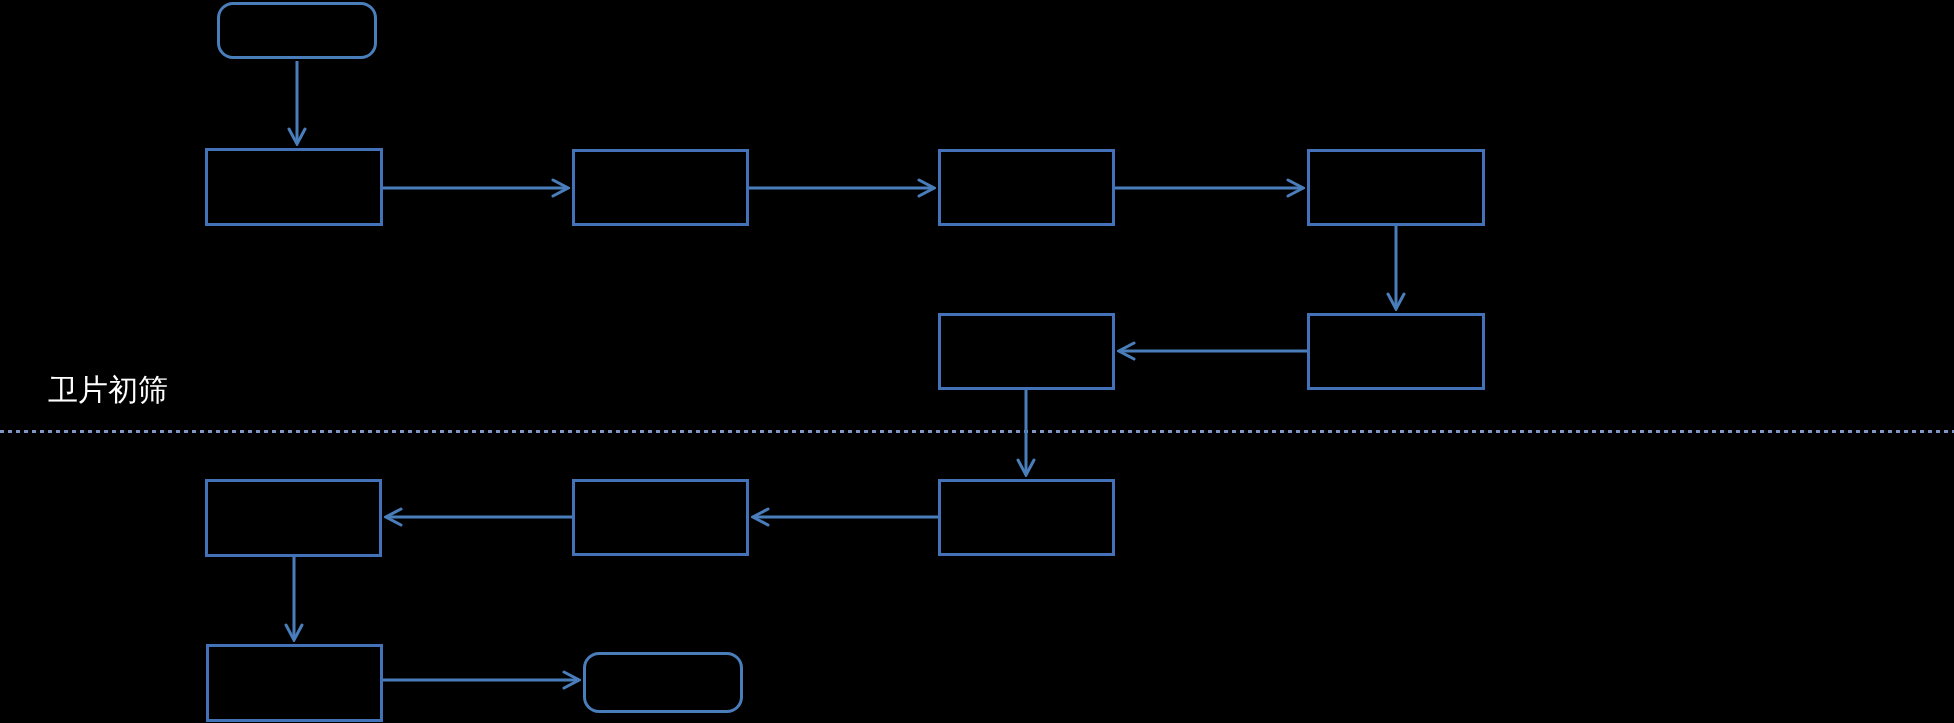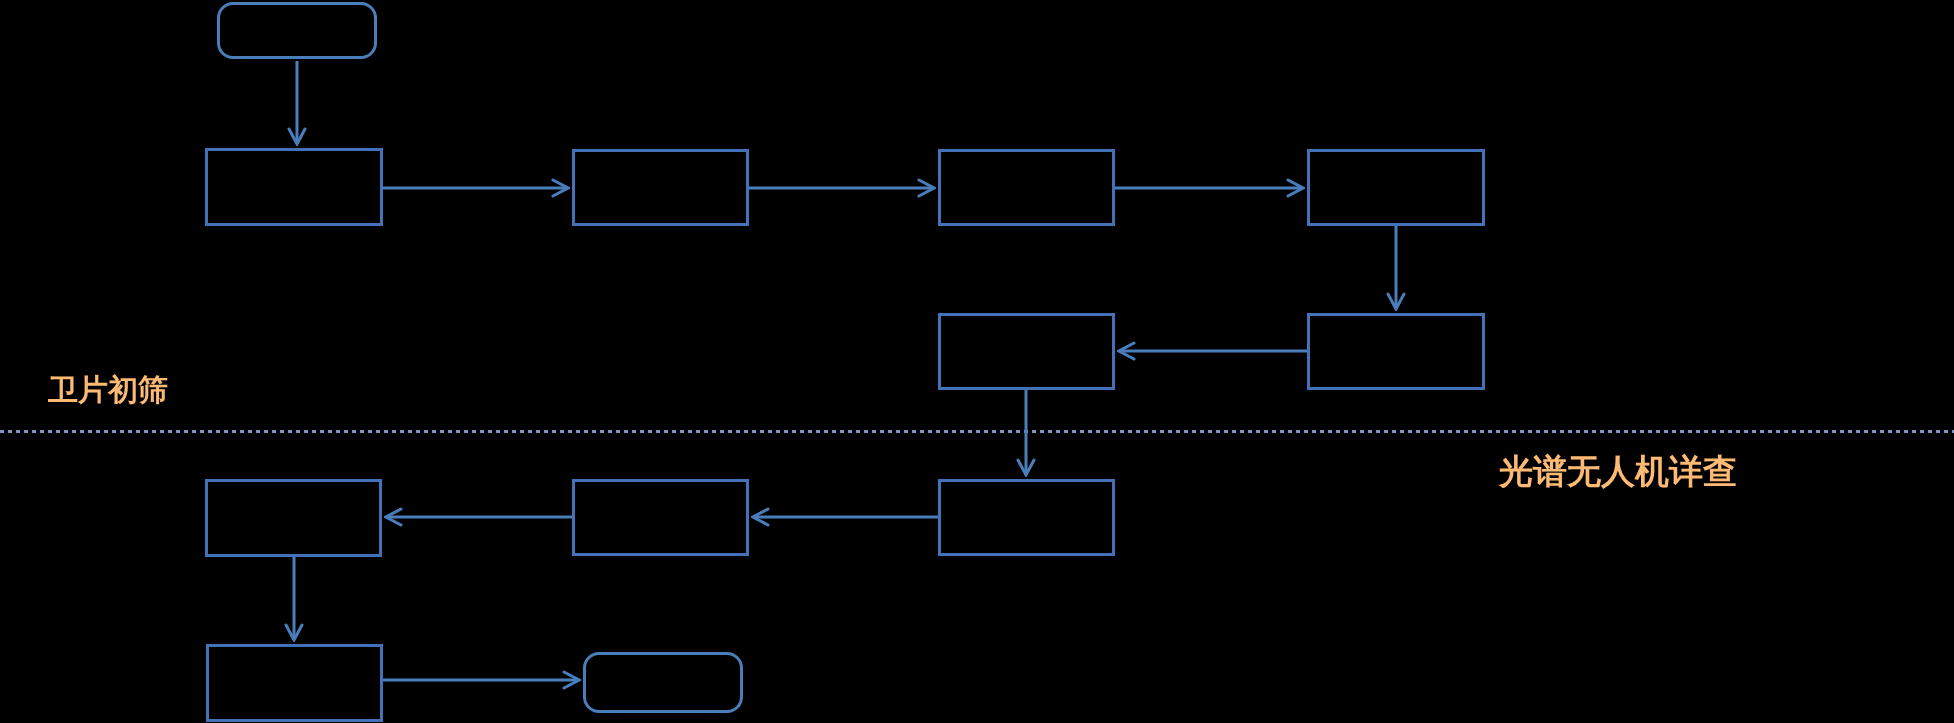--- a/index.html
+++ b/index.html
@@ -47,22 +47,22 @@
     background: repeating-linear-gradient(
       to right,
       #7E96C6 0px, #7E96C6 4px,
       transparent 4px, transparent 8px
     );
   }
 
   
   .phase-label {
     position: absolute;
-    color: #fdba74;
-    font-weight: bold;
+    color: #ffffff;
+    font-weight: normal;
     white-space: nowrap;
     line-height: 1.1;
   }
   #label-phase1 { left: 48px;   top: 373px; font-size: 30px; }
   #label-phase2 { left: 1499px; top: 453px; font-size: 34px; }
 
   
   svg.edges {
     position: absolute;
     left: 0; top: 0;
@@ -108,15 +108,14 @@
   <div id="n-p4" class="node"></div>
   <div id="n-p5" class="node"></div>
   <div id="n-p6" class="node"></div>
   <div id="n-p7" class="node"></div>
   <div id="n-p8" class="node"></div>
   <div id="n-p9" class="node"></div>
   <div id="n-p10" class="node"></div>
   <div id="n-end" class="node terminator"></div>
 
   <div id="label-phase1" class="phase-label">卫片初筛</div>
-  <div id="label-phase2" class="phase-label">光谱无人机详查</div>
 
 </div>
 
 </body></html>

